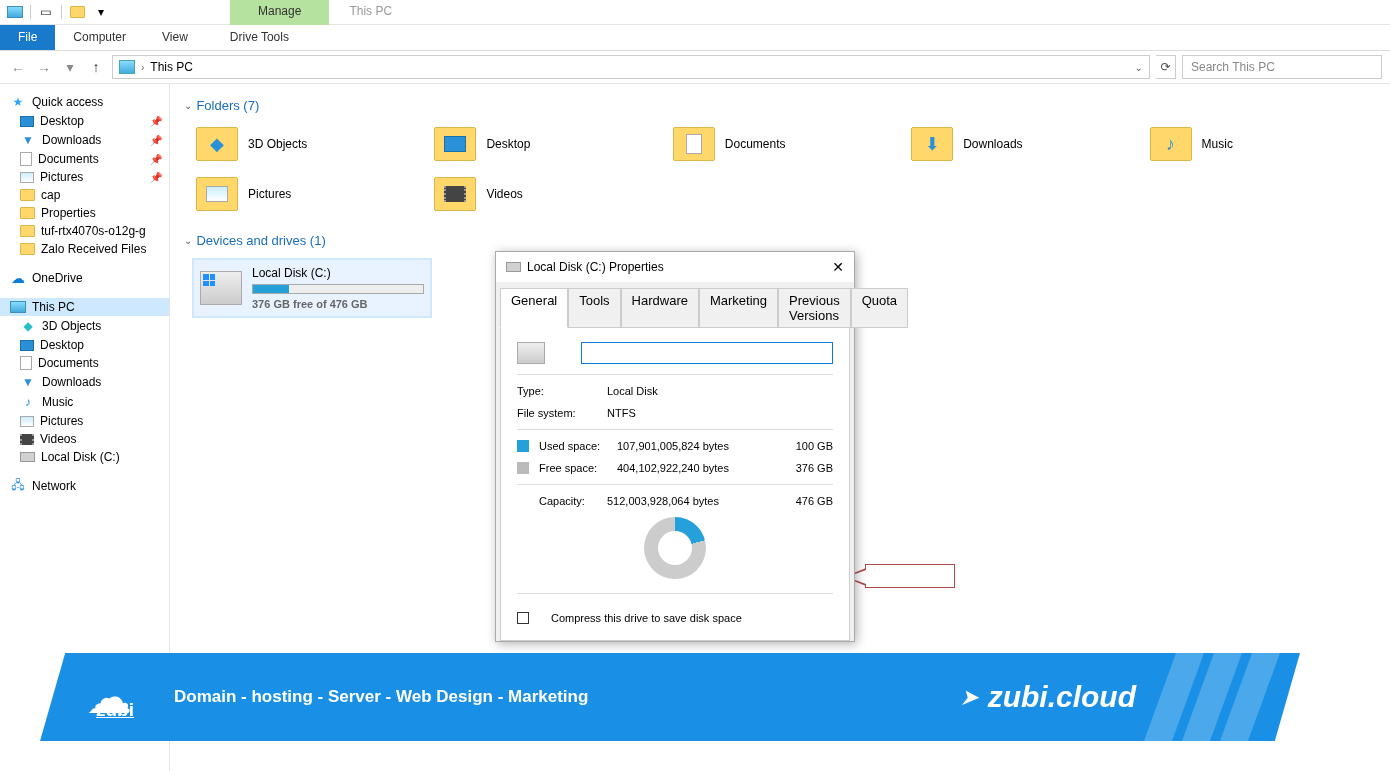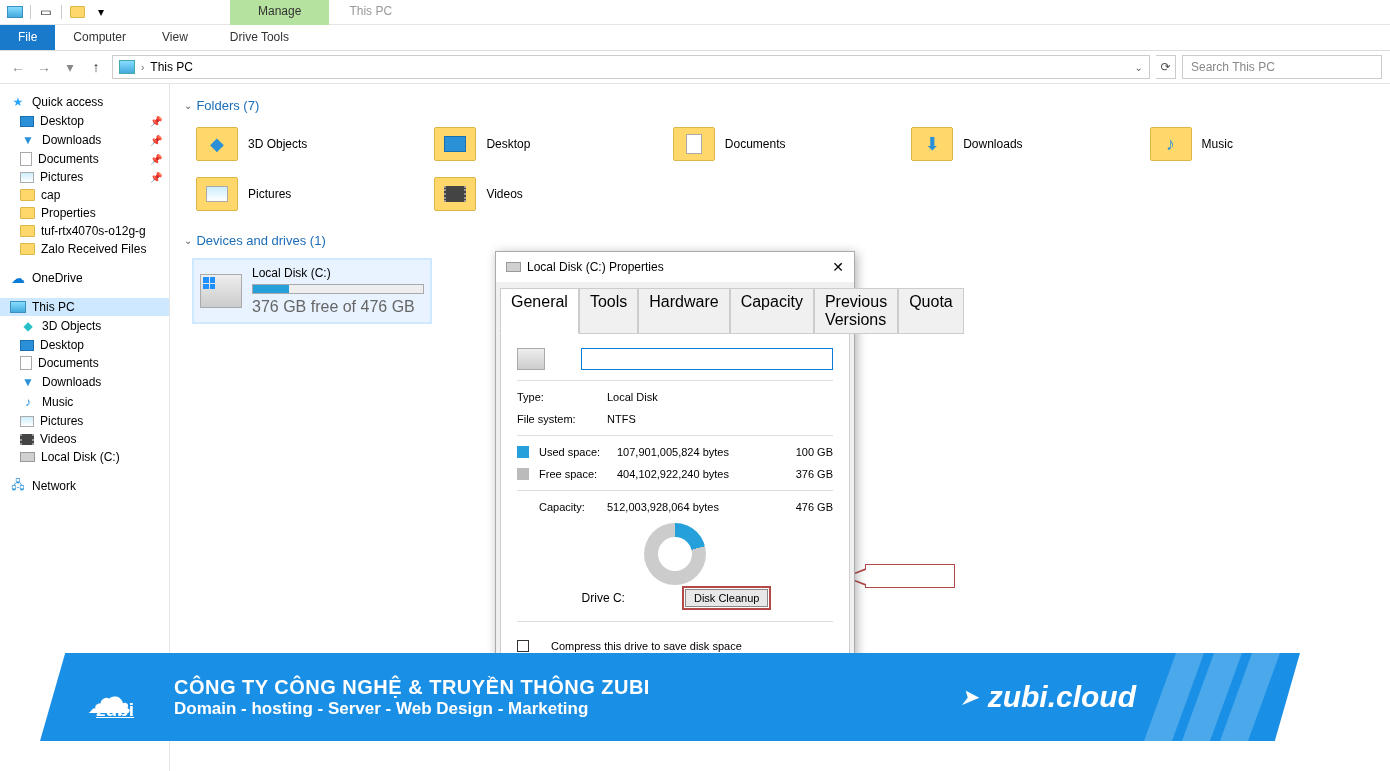--- a/index.html
+++ b/index.html
@@ -60,28 +60,28 @@
 .big-fld { width: 42px; height: 34px; background: #ffd76a; border: 1px solid #dcb745; border-radius: 2px; position: relative; display: flex; align-items: center; justify-content: center; flex-shrink: 0; }
 .big-fld .ovl { position: absolute; font-size: 18px; color: #2a90d8; }
 
 .drive-item { display: flex; align-items: center; gap: 10px; margin-left: 8px; width: 240px; padding: 6px; border: 2px solid #cde8ff; background: #e8f3ff; }
 .drive-ico { width: 42px; height: 34px; background: linear-gradient(#eee,#ccc); border: 1px solid #aaa; position: relative; flex-shrink: 0; }
 .drive-ico .win { position: absolute; left: 2px; top: 2px; width: 12px; height: 12px; display: grid; grid-template-columns: 1fr 1fr; gap: 1px; }
 .drive-ico .win span { background: #1e90ff; }
 .drive-info { flex: 1; }
 .drive-bar { height: 10px; border: 1px solid #aaa; background: #eee; margin: 4px 0; }
 .drive-bar .fill { height: 100%; background: #26a0da; }
-.drive-free { color: #666; font-size: 16px; }
+.drive-free { color: #666; font-size: 11px; font-weight: bold; }
 
 
 .dlg { position: absolute; left: 495px; top: 251px; width: 360px; background: #f0f0f0; border: 1px solid #aaa; box-shadow: 2px 2px 10px rgba(0,0,0,0.3); z-index: 5; }
 .dlg-title { height: 30px; display: flex; align-items: center; padding: 0 10px; background: #fff; font-size: 12px; }
 .dlg-title .x { margin-left: auto; font-size: 14px; cursor: pointer; font-family: Arial; }
 .dlg-tabs { display: flex; background: #f0f0f0; padding: 6px 4px 0 4px; }
-.dlg-tabs .t { padding: 4px 10px; font-size: 16px; border: 1px solid #ccc; background: #f0f0f0; cursor: pointer; }
+.dlg-tabs .t { padding: 4px 10px; font-size: 13px; border: 1px solid #ccc; background: #f0f0f0; cursor: pointer; }
 .dlg-tabs .t.act { background: #fff; border-bottom: 1px solid #fff; }
 .dlg-body { background: #fff; margin: 0 4px; border: 1px solid #ccc; border-top: none; padding: 14px 16px 16px 16px; }
 .dlg-row { display: flex; align-items: center; margin-bottom: 10px; font-size: 11px; }
 .dlg-name-input { flex: 1; height: 22px; border: 1px solid #0a7bd6; margin-left: 36px; }
 .dlg-drv-ico { width: 28px; height: 22px; background: linear-gradient(#eee,#ccc); border: 1px solid #aaa; }
 .dlg-sep { border-top: 1px solid #ddd; margin: 4px 0 10px 0; }
 .dlg-lbl { width: 90px; }
 .dlg-sq { width: 12px; height: 12px; margin-right: 10px; }
 .dlg-sq.used { background: #26a0da; }
 .dlg-sq.free { background: #bbb; }
@@ -330,21 +330,21 @@
 <div class="dlg">
   <div class="dlg-title">
     <span class="ico drv" style="margin-right:6px"></span>
     <span>Local Disk (C:) Properties</span>
     <span class="x">✕</span>
   </div>
   <div class="dlg-tabs">
     <div class="t act">General</div>
     <div class="t">Tools</div>
     <div class="t">Hardware</div>
-    <div class="t">Capacity</div>
+    <div class="t">Marketing</div>
     <div class="t">Previous Versions</div>
     <div class="t">Quota</div>
   </div>
   <div class="dlg-body">
     <div class="dlg-row">
       <div class="dlg-drv-ico"></div>
       <input class="dlg-name-input" style="">
     </div>
     <div class="dlg-sep"></div>
     <div class="dlg-row">
@@ -368,39 +368,34 @@
         <span class="dlg-bytes">404,102,922,240 bytes</span>
         <span class="dlg-gb">376 GB</span>
       </div>
     <div class="dlg-sep"></div>
     <div class="dlg-row capacity-row">
         <span class="dlg-lbl">Capacity:</span>
         <span class="dlg-bytes">512,003,928,064 bytes</span>
         <span class="dlg-gb">476 GB</span>
       </div>
     <div class="pie"></div>
-    <div class="drive-lbl-row">
-      <span>Drive C:</span>
-      <button class="btn-cleanup">Disk Cleanup</button>
-    </div>
     <div class="dlg-sep" style="margin-top:14px"></div>
     <div class="compress-row">
       <span class="chk"></span>
       <span>Compress this drive to save disk space</span>
     </div>
   </div>
 </div>
 
 <div class="arrow-anno"></div>
 
 <div class="banner">
   <div class="logo"></div>
   <div class="logo-txt">zubi</div>
   <div>
-    <div class="txt-main">CÔNG TY CÔNG NGHỆ &amp; TRUYỀN THÔNG ZUBI</div>
     <div class="txt-sub">Domain - hosting - Server - Web Design - Marketing</div>
   </div>
   <div class="site">zubi.cloud</div>
   <div class="stripes">
       <span></span>
       <span></span>
       <span></span>
     </div>
 </div>
 

